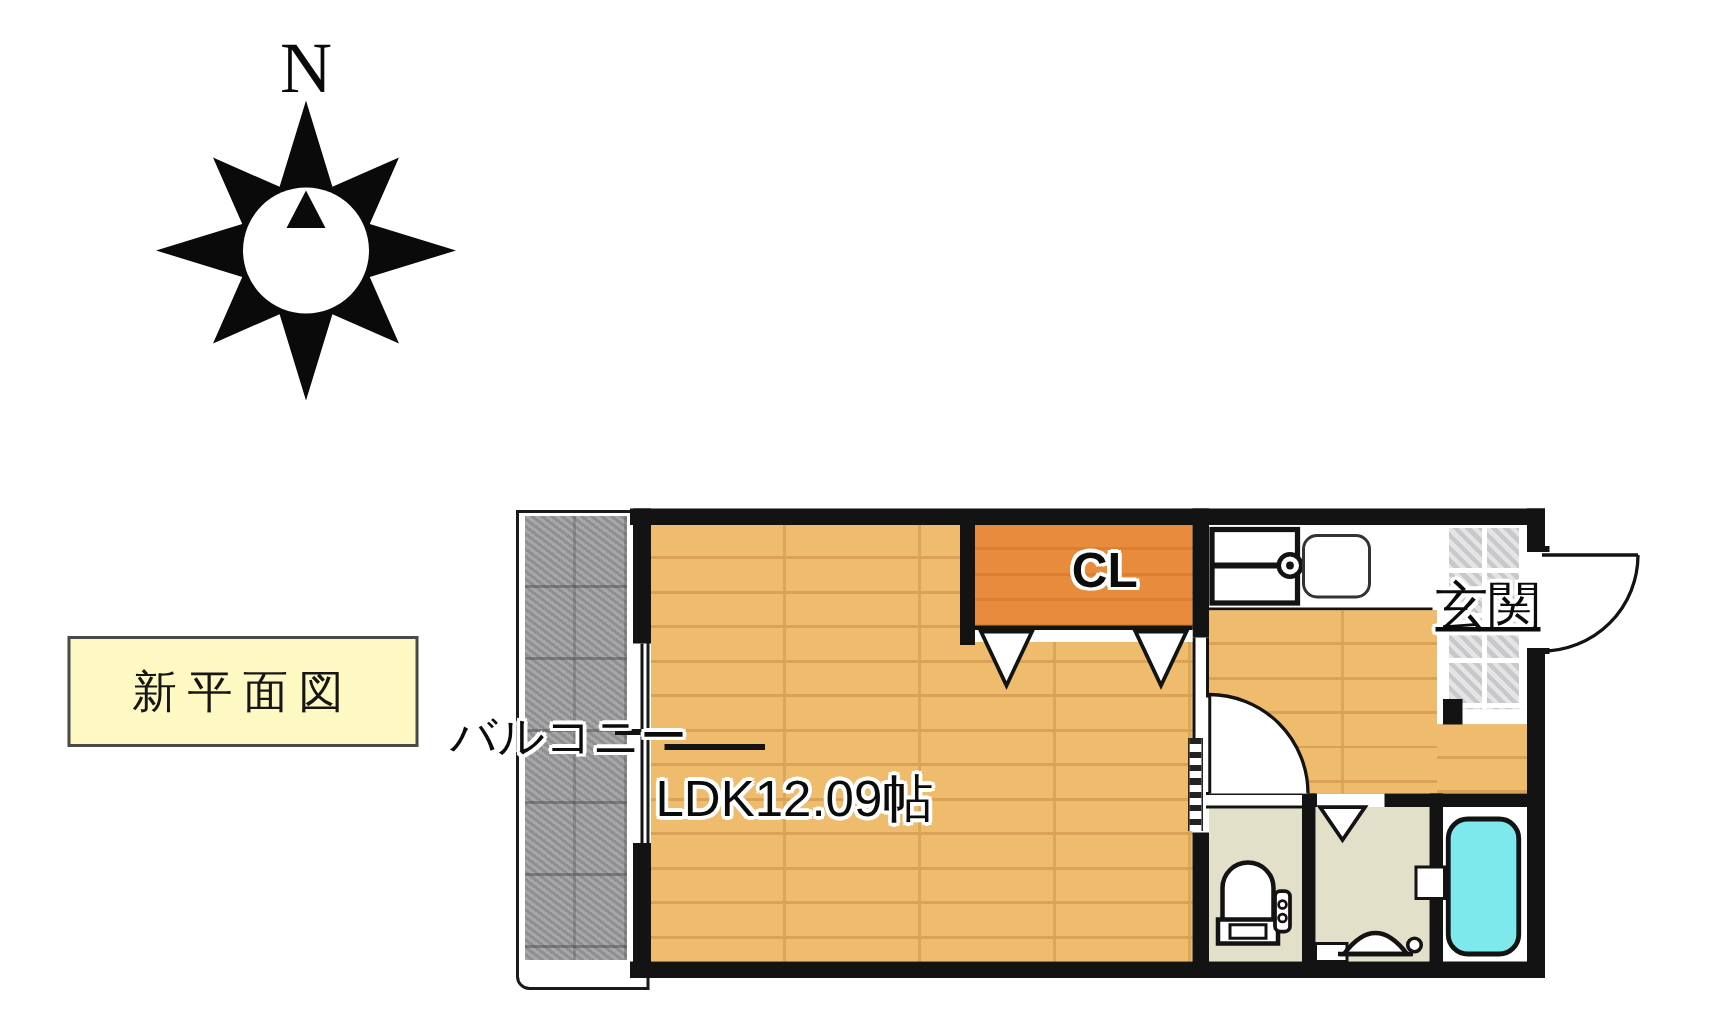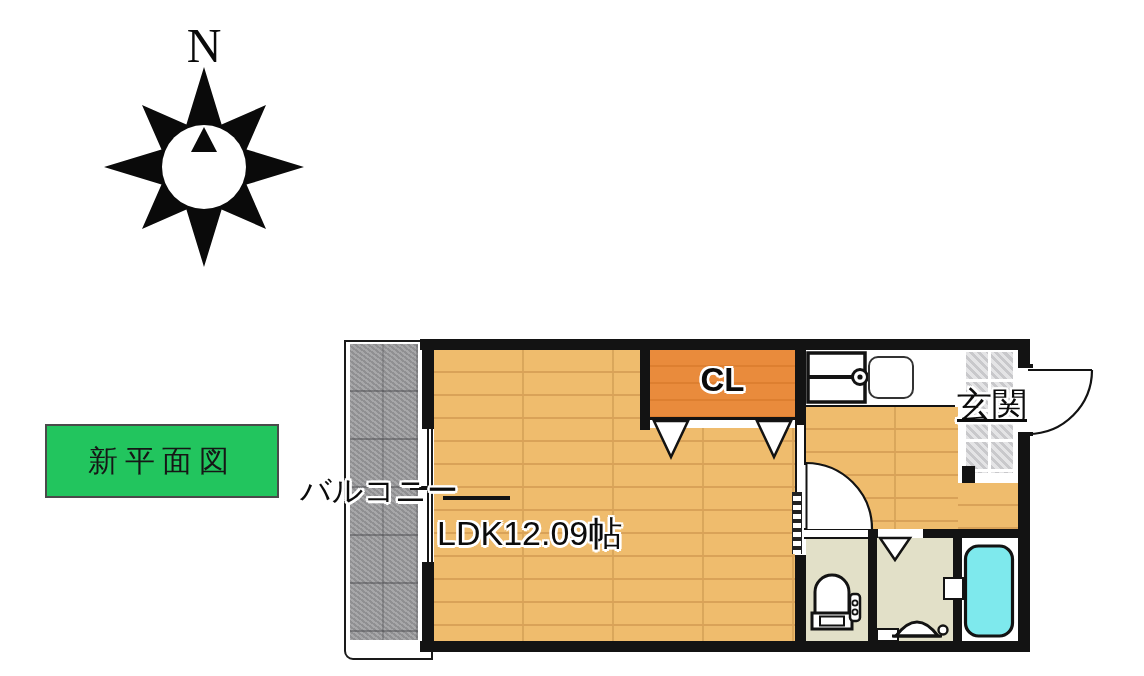--- a/index.html
+++ b/index.html
@@ -51,21 +51,21 @@
     color:#0b0b0b;
     text-shadow:-2px -2px 0 #fff,2px -2px 0 #fff,-2px 2px 0 #fff,2px 2px 0 #fff,
                  0 -2.5px 0 #fff,0 2.5px 0 #fff,-2.5px 0 0 #fff,2.5px 0 0 #fff;
     white-space:nowrap;line-height:1.1;
   }
   #north-label{
     font-family:"Liberation Serif","DejaVu Serif",serif;
     font-size:48px;color:#0a0a0a;text-align:center;
   }
   #title-box{
-    border:2px solid #4a4a4a;background:#22c55e;display:flex;align-items:center;justify-content:center;
+    border:2px solid #4a4a4a;background:#fef9c3;display:flex;align-items:center;justify-content:center;
   }
   #title-box span{font-size:30px;letter-spacing:7px;color:#161616;}
   .overlay-svg{position:absolute;left:0;top:0;pointer-events:none;}
 </style>
 </head>
 <body>
 
 <div id="canvas">
 
   <div id="north-label" class="abs" style="left:169px;top:18px;width:70px;">N</div>
@@ -178,16 +178,16 @@
       <rect x="965.5" y="546" width="47" height="90" rx="13" style="fill:var(--color-tub,#7ee9ed)" stroke="#131313" stroke-width="3.2"></rect>
     </g>
 
     <g>
       <rect x="944" y="578" width="19" height="21" fill="#ffffff" stroke="#131313" stroke-width="2"></rect>
     </g>
   </svg>
 
   <div class="abs outlined" style="left:300px;top:474px;font-size:31px;">バルコニー</div>
   <div class="abs outlined" style="left:437px;top:515px;font-size:34px;">LDK12.09帖</div>
-  <div class="abs outlined" style="left:650px;top:362px;width:145px;text-align:center;font-size:33px;font-weight:600;">CL</div>
+  <div class="abs outlined" style="left:650px;top:362px;width:145px;text-align:center;font-size:33px;font-weight:600;padding-left:14px;">CL</div>
   <div class="abs outlined" style="left:957px;top:386px;font-size:35px;text-decoration:underline;">玄関</div>
 
 </div>
 
 </body></html>

